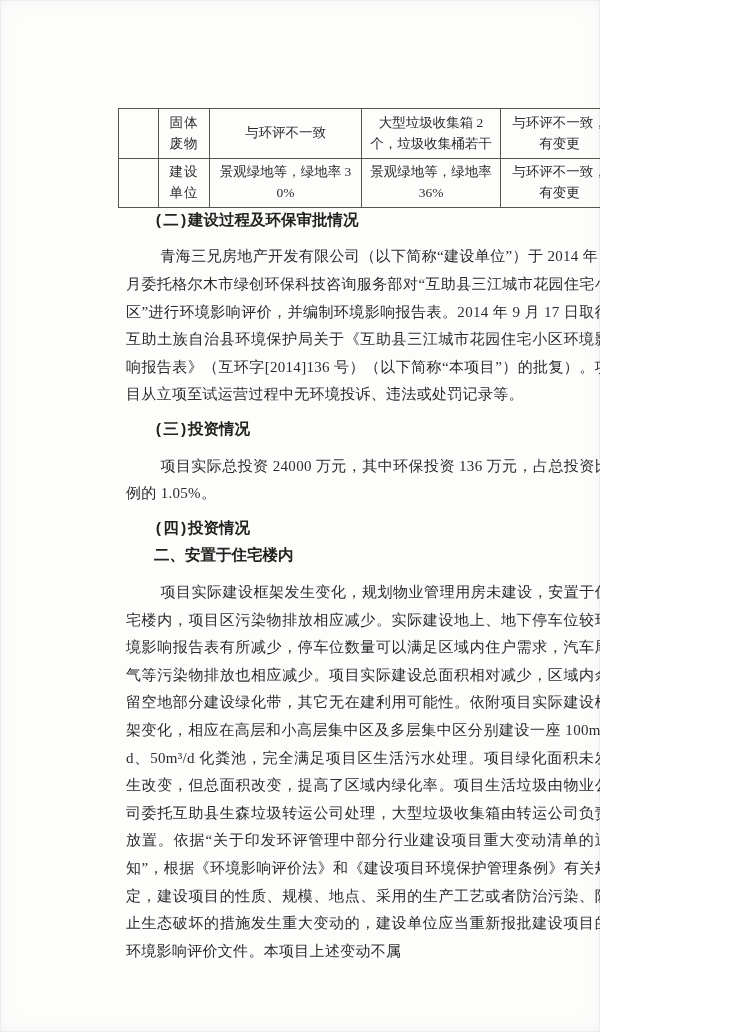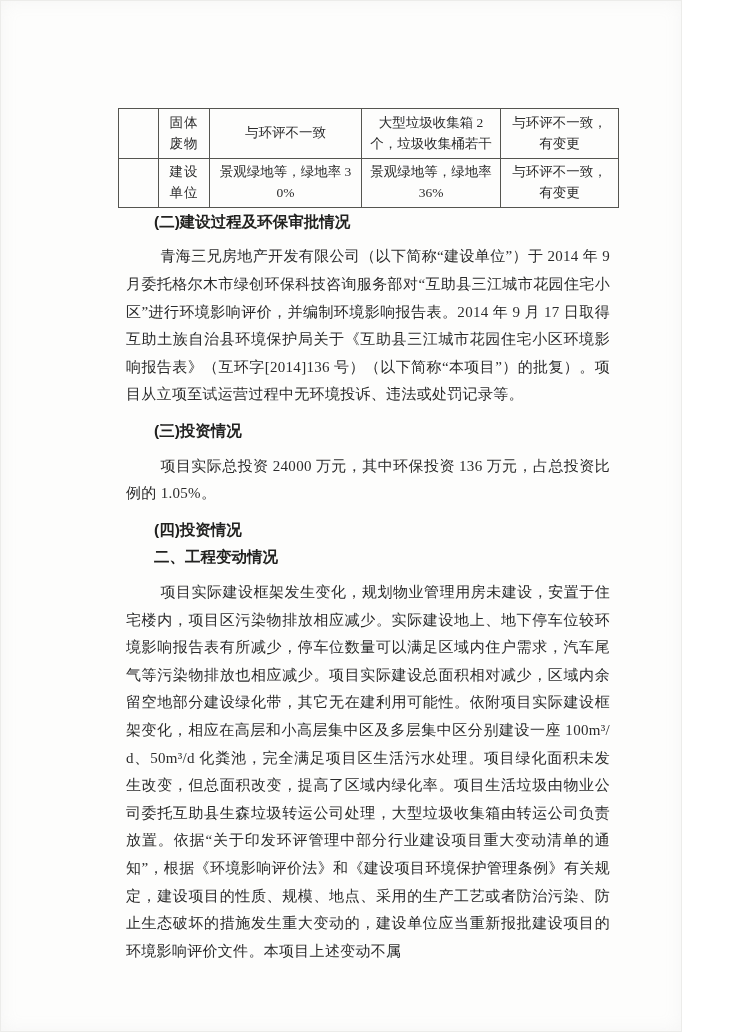--- a/index.html
+++ b/index.html
@@ -2,21 +2,21 @@
 <html><head>
 <meta charset="utf-8">
 <style>
   html, body {
     margin: 0;
     padding: 0;
     background: #ffffff;
   }
   .page {
     position: relative;
-    width: 682px;
+    width: 600px;
     height: 1032px;
     background: #fdfdfc;
     box-shadow: inset 0 0 0 1px #ececea, inset 0 0 18px rgba(180,185,190,0.12);
     font-family: "Liberation Serif", "DejaVu Serif", serif;
     color: #2b2b2b;
     overflow: hidden;
   }
   .content {
     position: absolute;
     left: 118px;
@@ -36,21 +36,21 @@
     vertical-align: middle;
     padding: 3px 5px;
     word-break: break-all;
   }
   table.cmp tr.r1 { height: 50px; }
   table.cmp tr.r2 { height: 44px; }
   td.cat { letter-spacing: 1px; }
   h3.sec {
     margin: 0;
     padding: 0 0 0 36px;
-    font-family: Liberation Sans, sans-serif;
+    font-family: Liberation Mono, monospace;
     font-weight: bold;
     font-size: 15.5px;
     line-height: 27.6px;
     color: #222220;
   }
   p.body {
     margin: 8px;
     font-size: 15px;
     line-height: 27.6px;
     text-align: justify;
@@ -92,17 +92,17 @@
     </table>
 
     <h3 class="sec">(二)建设过程及环保审批情况</h3>
     <p class="body">青海三兄房地产开发有限公司（以下简称“建设单位”）于 2014 年 9 月委托格尔木市绿创环保科技咨询服务部对“互助县三江城市花园住宅小区”进行环境影响评价，并编制环境影响报告表。2014 年 9 月 17 日取得互助土族自治县环境保护局关于《互助县三江城市花园住宅小区环境影响报告表》（互环字[2014]136 号）（以下简称“本项目”）的批复）。项目从立项至试运营过程中无环境投诉、违法或处罚记录等。</p>
 
     <h3 class="sec">(三)投资情况</h3>
     <p class="body">项目实际总投资 24000 万元，其中环保投资 136 万元，占总投资比例的 1.05%。</p>
 
     <h3 class="sec">(四)投资情况</h3>
 
-    <h3 class="sec">二、工程变动情况</h3>
+    <h3 class="sec">二、安置于住宅楼内</h3>
     <p class="body">项目实际建设框架发生变化，规划物业管理用房未建设，安置于住宅楼内，项目区污染物排放相应减少。实际建设地上、地下停车位较环境影响报告表有所减少，停车位数量可以满足区域内住户需求，汽车尾气等污染物排放也相应减少。项目实际建设总面积相对减少，区域内余留空地部分建设绿化带，其它无在建利用可能性。依附项目实际建设框架变化，相应在高层和小高层集中区及多层集中区分别建设一座 100m³/d、50m³/d 化粪池，完全满足项目区生活污水处理。项目绿化面积未发生改变，但总面积改变，提高了区域内绿化率。项目生活垃圾由物业公司委托互助县生森垃圾转运公司处理，大型垃圾收集箱由转运公司负责放置。依据“关于印发环评管理中部分行业建设项目重大变动清单的通知”，根据《环境影响评价法》和《建设项目环境保护管理条例》有关规定，建设项目的性质、规模、地点、采用的生产工艺或者防治污染、防止生态破坏的措施发生重大变动的，建设单位应当重新报批建设项目的环境影响评价文件。本项目上述变动不属</p>
 
   </div>
 </div>
 
 </body></html>

